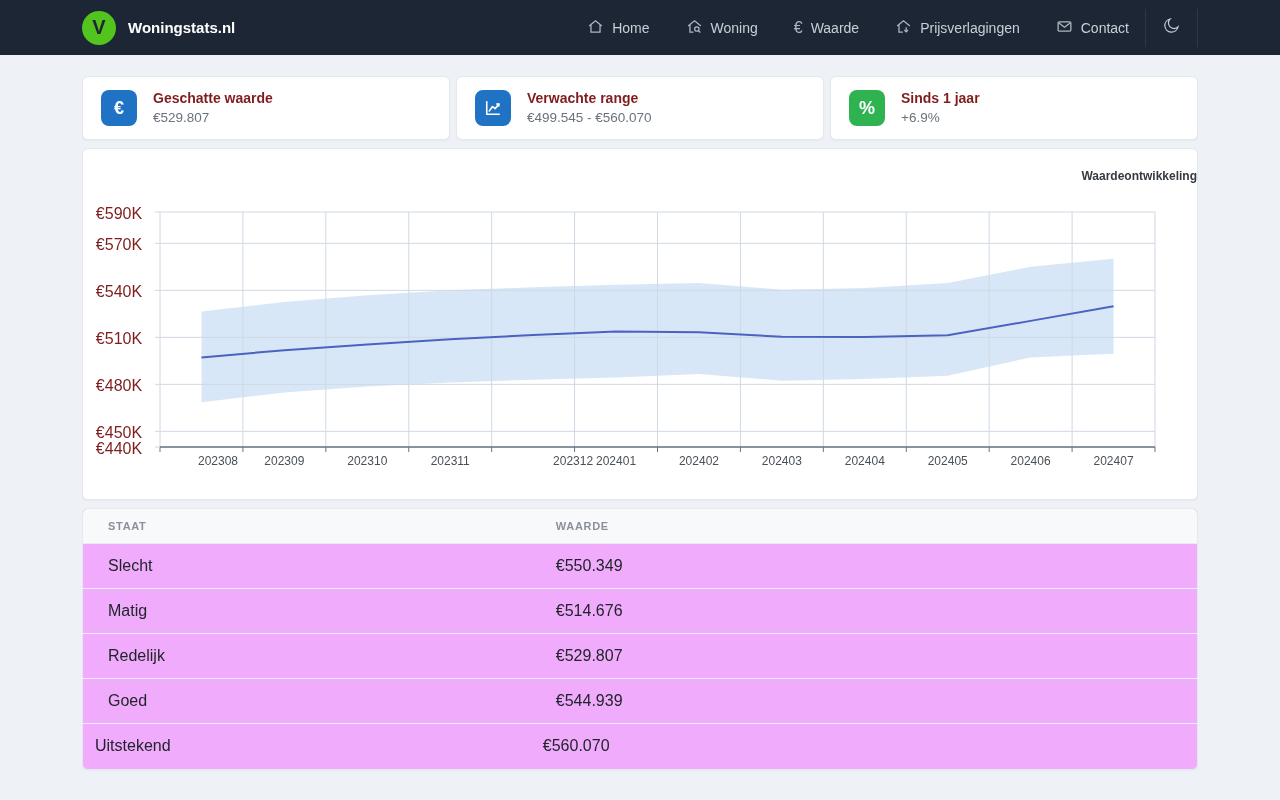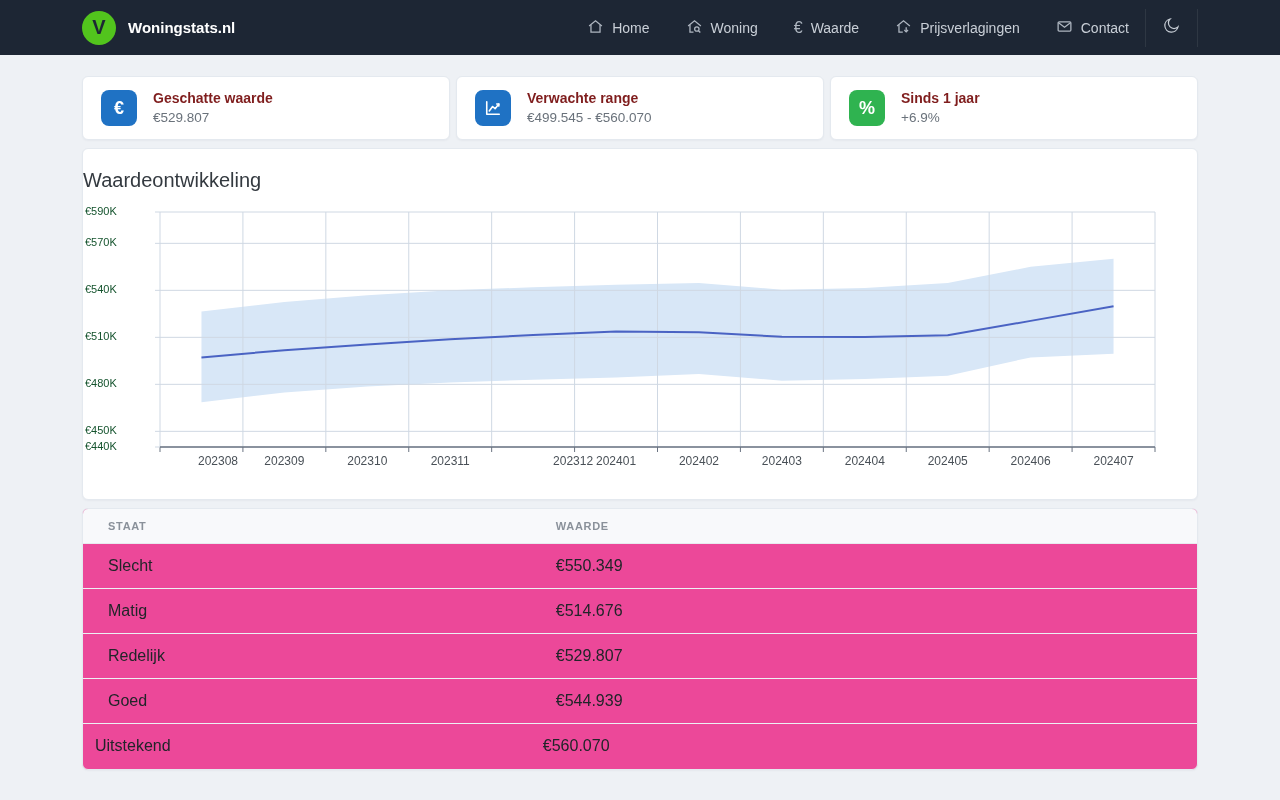--- a/index.html
+++ b/index.html
@@ -29,28 +29,28 @@
   .stat-icon.blue{background:#1f72c4;}
   .stat-icon.green{background:#2fb350;}
   .stat-icon .glyph{font-size:18px;font-weight:600;}
   .stat-title{font-size:14px;font-weight:700;color:#7f1d1d;line-height:18px;}
   .stat-value{font-size:13.5px;color:#6a727b;line-height:18px;margin-top:2px;}
 
   
   .chart-card{width:1116px;height:352px;margin:0 auto 8px auto;background:#fff;
     border:1px solid #e4e9ef;border-radius:6px;position:relative;
     box-shadow:0 1px 2px rgba(16,24,40,.04);}
-  .chart-title{text-align:left;padding-top:20px;font-size:20px;font-weight:400;color:#343a40;}
+  .chart-title{text-align:right;padding-top:20px;font-size:12px;font-weight:700;color:#343a40;}
   .plot{position:absolute;left:77px;top:63px;width:995px;height:235px;}
   .plot svg{display:block;width:100%;height:100%;overflow:visible;}
-  .y-label{position:absolute;left:2px;width:68px;text-align:left;font-size:11px;color:#14532d;}
+  .y-label{position:absolute;left:2px;width:68px;text-align:center;font-size:16px;color:#7f1d1d;}
   .x-label{position:absolute;top:305px;transform:translateX(-50%);font-size:12px;color:#495057;}
 
   
-  .table-card{width:1116px;margin:0 auto;background:#ec4899;border:1px solid #e4e9ef;
+  .table-card{width:1116px;margin:0 auto;background:#f0abfc;border:1px solid #e4e9ef;
     border-radius:6px;overflow:hidden;box-shadow:0 1px 2px rgba(16,24,40,.04);}
   table{width:100%;border-collapse:collapse;}
   thead th{background:#f8f9fb;color:#8a919a;font-size:11px;font-weight:700;letter-spacing:.7px;
     text-align:left;padding:11px 25px;border-bottom:1px solid #e8ebef;}
   thead th:first-child{width:40.2%;}
   tbody td{padding:13px 25px;font-size:16px;color:#212529;border-bottom:1px solid #edf0f3;height:45px;}
   tbody tr:last-child td{border-bottom:none;padding-left:12px;}
 </style>
 </head>
 <body>

